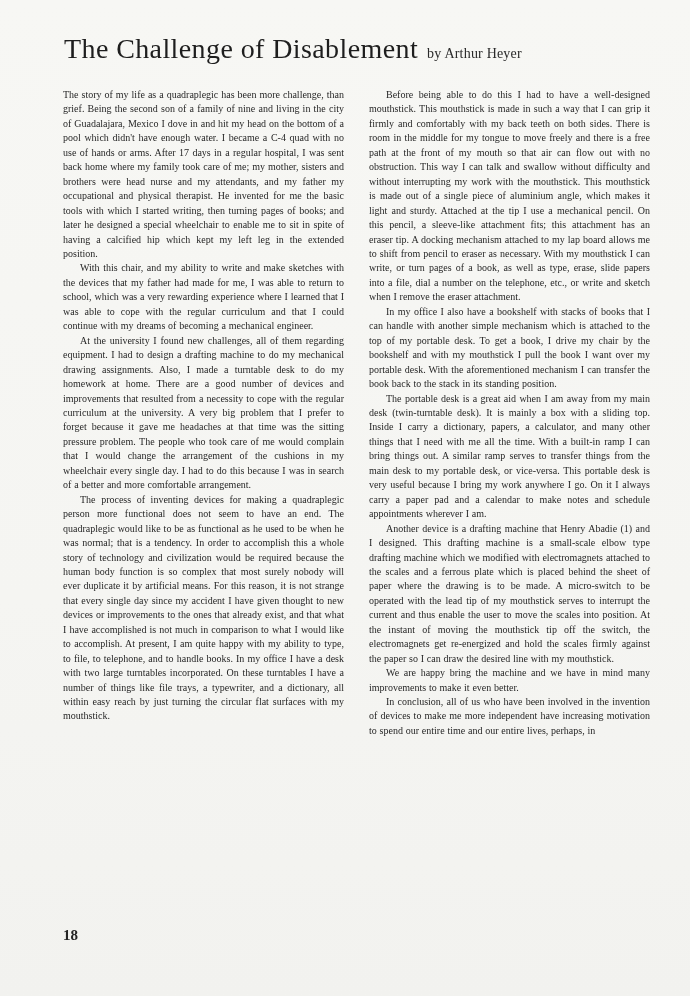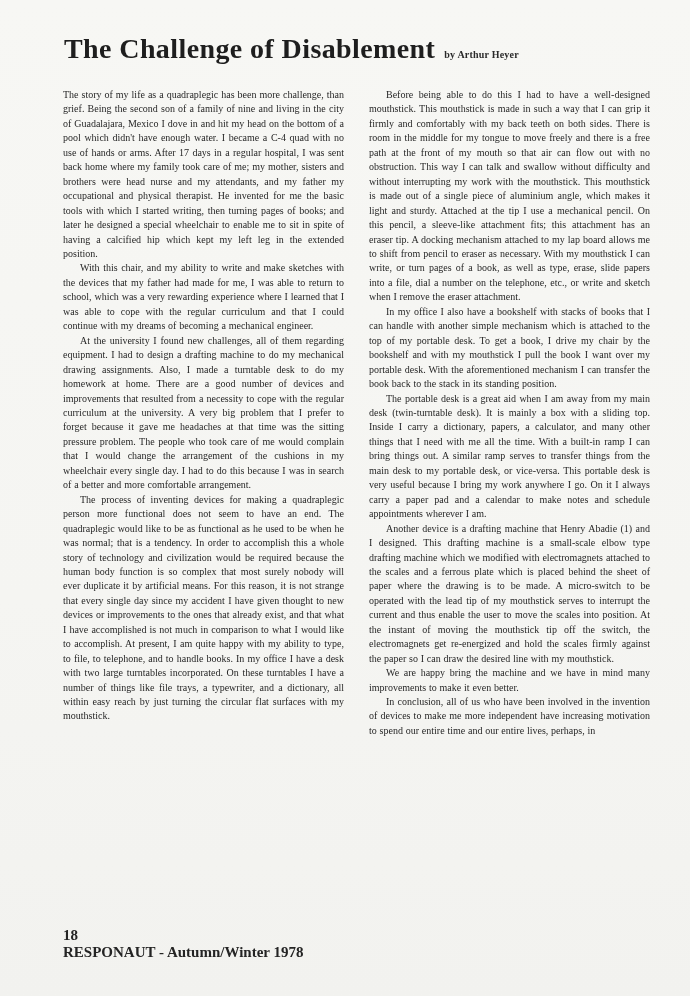--- a/index.html
+++ b/index.html
@@ -24,28 +24,28 @@
     position: absolute;
     left: 64px;
     top: 33px;
     display: flex;
     align-items: baseline;
     gap: 9px;
     white-space: nowrap;
   }
   .title {
     font-size: 28px;
-    font-weight: 700;
+    font-weight: 400;
     letter-spacing: 0.4px;
     margin: 0;
     color: #1e1e1e;
   }
   .byline {
-    font-size: 10px;
-    font-weight: 700;
+    font-size: 14px;
+    font-weight: 400;
     letter-spacing: 0.2px;
     color: #2a2a2a;
   }
   .columns {
     position: absolute;
     left: 63px;
     top: 88px;
     width: 587px;
     display: flex;
     gap: 25px;
@@ -101,16 +101,15 @@
       <p>In my office I also have a bookshelf with stacks of books that I can handle with another simple mechanism which is attached to the top of my portable desk. To get a book, I drive my chair by the bookshelf and with my mouthstick I pull the book I want over my portable desk. With the aforementioned mechanism I can transfer the book back to the stack in its standing position.</p>
       <p>The portable desk is a great aid when I am away from my main desk (twin-turntable desk). It is mainly a box with a sliding top. Inside I carry a dictionary, papers, a calculator, and many other things that I need with me all the time. With a built-in ramp I can bring things out. A similar ramp serves to transfer things from the main desk to my portable desk, or vice-versa. This portable desk is very useful because I bring my work anywhere I go. On it I always carry a paper pad and a calendar to make notes and schedule appointments wherever I am.</p>
       <p>Another device is a drafting machine that Henry Abadie (1) and I designed. This drafting machine is a small-scale elbow type drafting machine which we modified with electromagnets attached to the scales and a ferrous plate which is placed behind the sheet of paper where the drawing is to be made. A micro-switch to be operated with the lead tip of my mouthstick serves to interrupt the current and thus enable the user to move the scales into position. At the instant of moving the mouthstick tip off the switch, the electromagnets get re-energized and hold the scales firmly against the paper so I can draw the desired line with my mouthstick.</p>
       <p>We are happy bring the machine and we have in mind many improvements to make it even better.</p>
       <p>In conclusion, all of us who have been involved in the invention of devices to make me more independent have increasing motivation to spend our entire time and our entire lives, perhaps, in</p>
     </div>
   </div>
 
   <div class="footer">
     <span class="pageno">18</span>
-    <span class="journal">RESPONAUT - Autumn/Winter 1978</span>
   </div>
 
 </div>
 
 </body></html>

